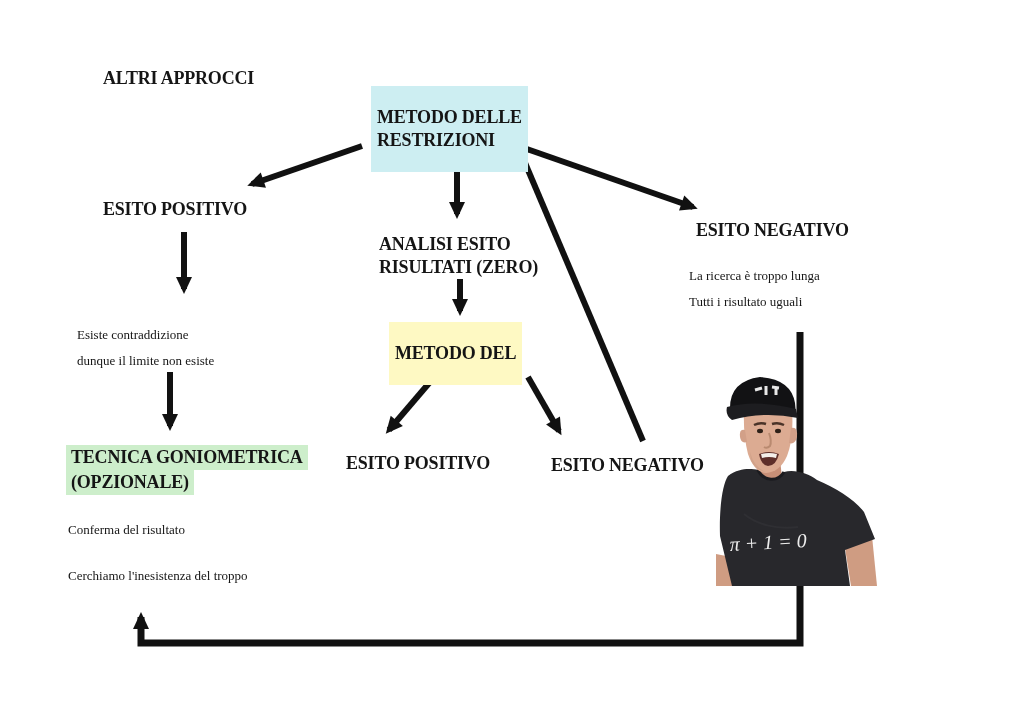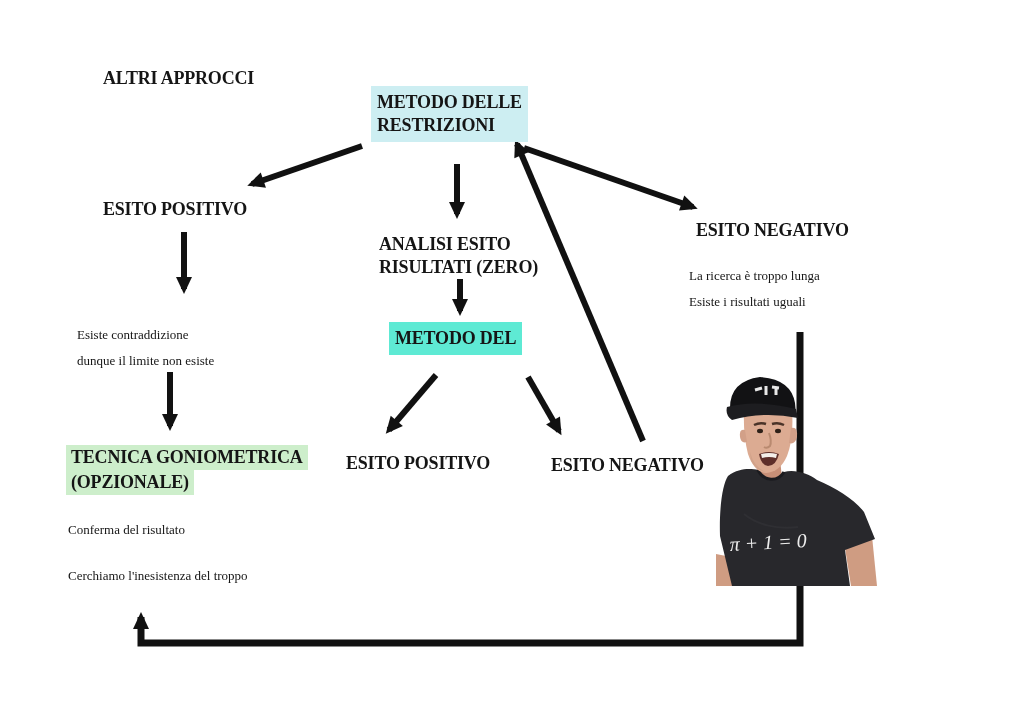--- a/index.html
+++ b/index.html
@@ -3,21 +3,21 @@
 <meta charset="utf-8">
 <style>
   html,body{margin:0;padding:0;background:#ffffff;}
   .stage{
     position:relative;width:1024px;height:724px;background:#ffffff;overflow:hidden;
     font-family:"Liberation Serif","DejaVu Serif",serif;color:#151515;
   }
   .txt{position:absolute;white-space:nowrap;}
   .lbl{font-weight:bold;font-size:18px;letter-spacing:-0.2px;line-height:23px;}
   .body{font-size:13px;line-height:26px;}
-  .hl{padding:5px 6px;}
+  .hl{padding:20px 6px;}
   .hl-line{display:inline-block;padding:1px 5px;}
   svg.layer{position:absolute;left:0;top:0;}
   svg.person{position:absolute;}
   .arrow{stroke:#111111;stroke-width:6;fill:none;stroke-linecap:butt;}
   .arrow-thick{stroke:#111111;stroke-width:7;fill:none;stroke-linejoin:miter;stroke-linecap:butt;}
 </style>
 </head>
 <body>
 
 <div class="stage">
@@ -51,38 +51,38 @@
 
   <div class="txt lbl" style="left:379px;top:233px;">
     <div>ANALISI ESITO</div>
     <div>RISULTATI (ZERO)</div>
   </div>
 
   <div class="txt lbl" style="left:696px;top:219px;">ESITO NEGATIVO</div>
 
   <div class="txt body" style="left:689px;top:263px;">
     <div>La ricerca è troppo lunga</div>
-    <div>Esiste i risultati uguali</div>
+    <div>Tutti i risultato uguali</div>
   </div>
 
   <div class="txt body" style="left:77px;top:322px;">
     <div>Esiste contraddizione</div>
     <div>dunque il limite non esiste</div>
   </div>
 
   <div class="txt lbl" style="left:66px;top:445px;">
     <div><span class="hl-line" style="background-color: rgb(205, 238, 203);">TECNICA GONIOMETRICA</span></div>
     <div><span class="hl-line" style="background-color: rgb(205, 238, 203);">(OPZIONALE)</span></div>
   </div>
 
   <div class="txt body" style="left:68px;top:517px;">Conferma del risultato</div>
 
   <div class="txt body" style="left:68px;top:563px;">Cerchiamo l'inesistenza del troppo</div>
 
-  <div class="txt lbl hl" style="left: 389px; top: 322px; background-color: #5eead4;">
+  <div class="txt lbl hl" style="left: 389px; top: 322px; background-color: #fef9c3;">
     <div>METODO DEL</div>
   </div>
 
   <div class="txt lbl" style="left:346px;top:452px;">ESITO POSITIVO</div>
 
   <div class="txt lbl" style="left:551px;top:454px;">ESITO NEGATIVO</div>
 
   <svg class="person" style="left:714px;top:374px;width:166px;height:212px;" viewBox="0 0 166 212">
 
     <path d="M2,180 L22,184 L19,212 L2,212 Z" fill="#cf9c82"></path>

